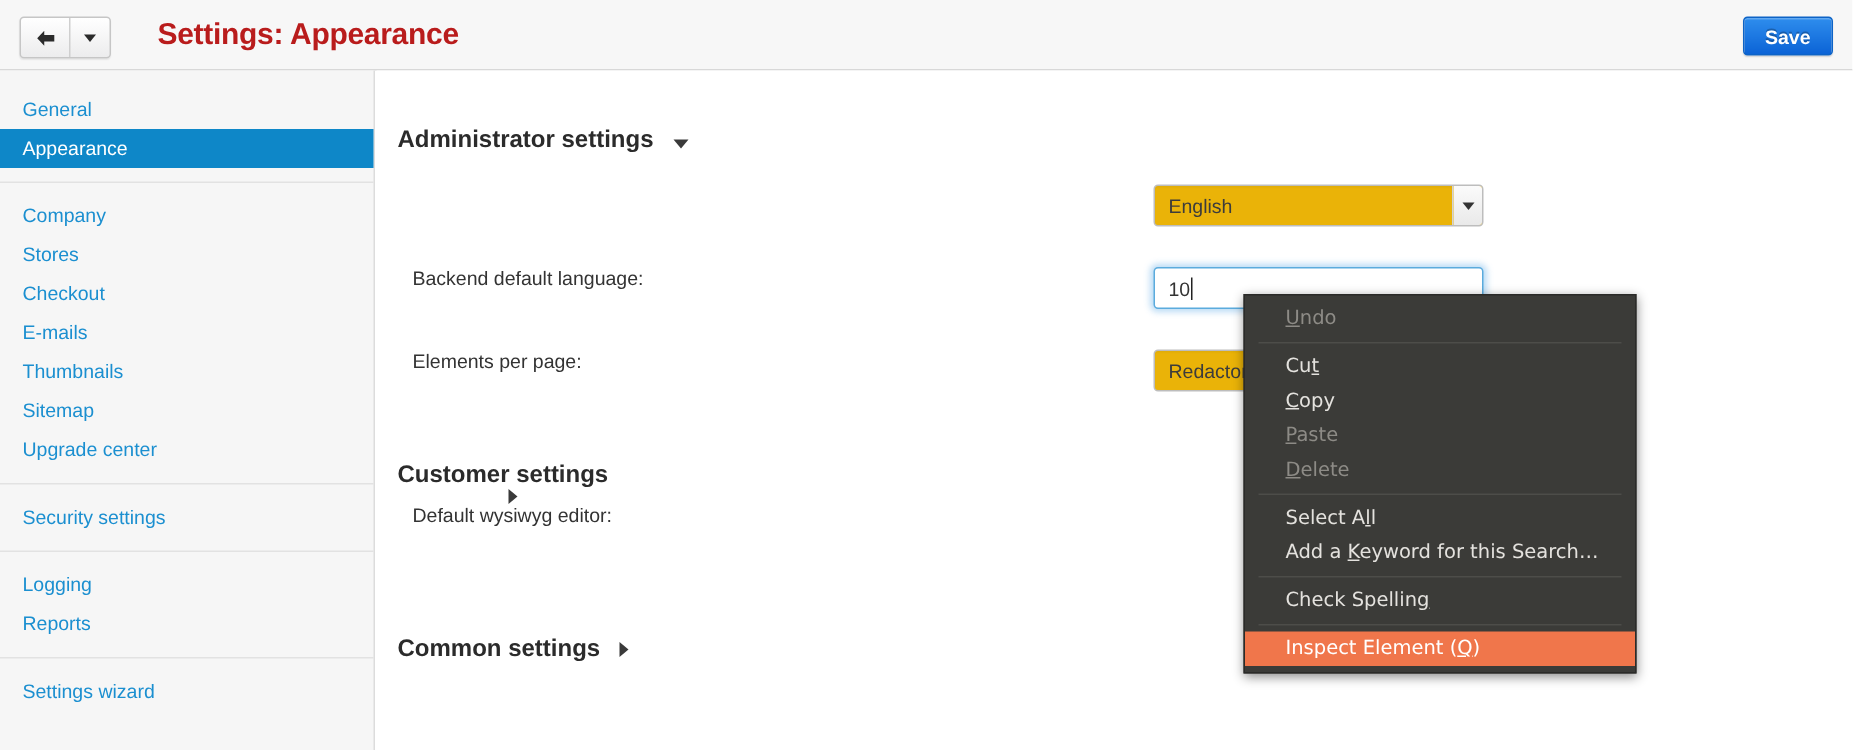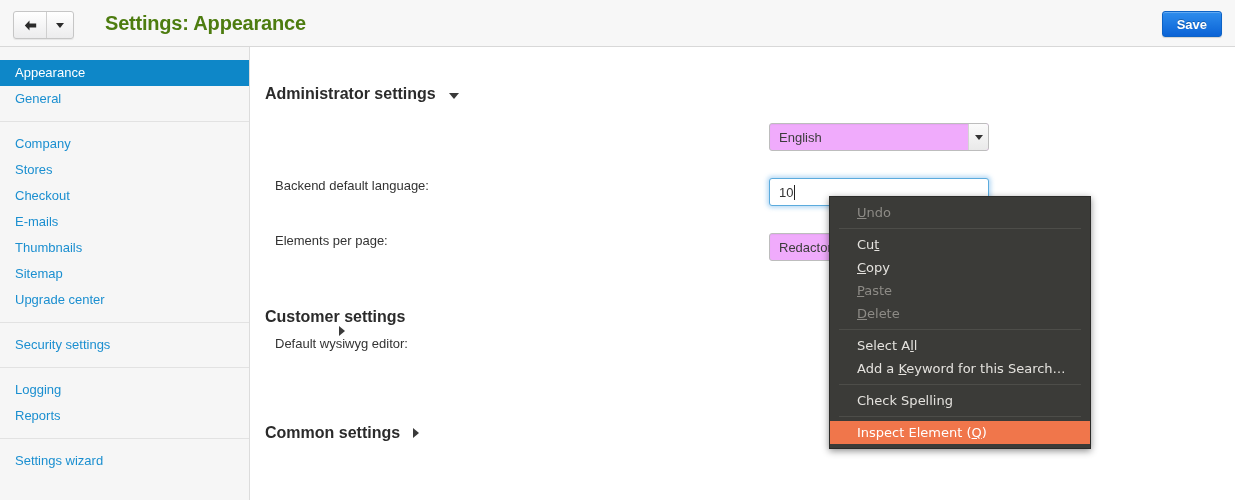--- a/index.html
+++ b/index.html
@@ -64,21 +64,21 @@
     width: 0; height: 0;
     border-left: 4px solid transparent;
     border-right: 4px solid transparent;
     border-top: 5px solid #2b2b2b;
   }
   .page-title {
     position: absolute;
     left: 105px; top: 12px;
     font-size: 20px;
     font-weight: bold;
-    color: #4d7c0f;
+    color: #b91c1c;
     letter-spacing: -0.2px;
     white-space: nowrap;
   }
   .save-button {
     position: absolute;
     right: 13px; top: 11px;
     height: 26px;
     padding: 0 14px;
     display: flex;
     align-items: center;
@@ -165,21 +165,21 @@
     font-size: 13px;
     color: #333333;
     white-space: nowrap;
   }
   .sel-wrap {
     position: absolute;
     width: 220px;
     height: 28px;
     border: 1px solid #bdbdbd;
     border-radius: 3px;
-    background: #f0abfc;
+    background: #eab308;
     box-sizing: border-box;
     display: flex;
     align-items: center;
     cursor: pointer;
     box-shadow: inset 0 1px 1px rgba(0,0,0,0.04);
   }
   .sel-value {
     flex: 1;
     padding-left: 9px;
     font-size: 13px;
@@ -285,22 +285,22 @@
       <span class="tri-down-sm"></span>
     </div>
   </div>
   <div class="page-title">Settings: Appearance</div>
   <div class="save-button">Save</div>
 </div>
 
 <div class="sidebar">
 
   <div>
+    <div class="side-item">General</div>
     <div class="side-item active">Appearance</div>
-    <div class="side-item">General</div>
   </div>
   <div class="side-sep"></div>
 
   <div>
     <div class="side-item">Company</div>
     <div class="side-item">Stores</div>
     <div class="side-item">Checkout</div>
     <div class="side-item">E-mails</div>
     <div class="side-item">Thumbnails</div>
     <div class="side-item">Sitemap</div>

